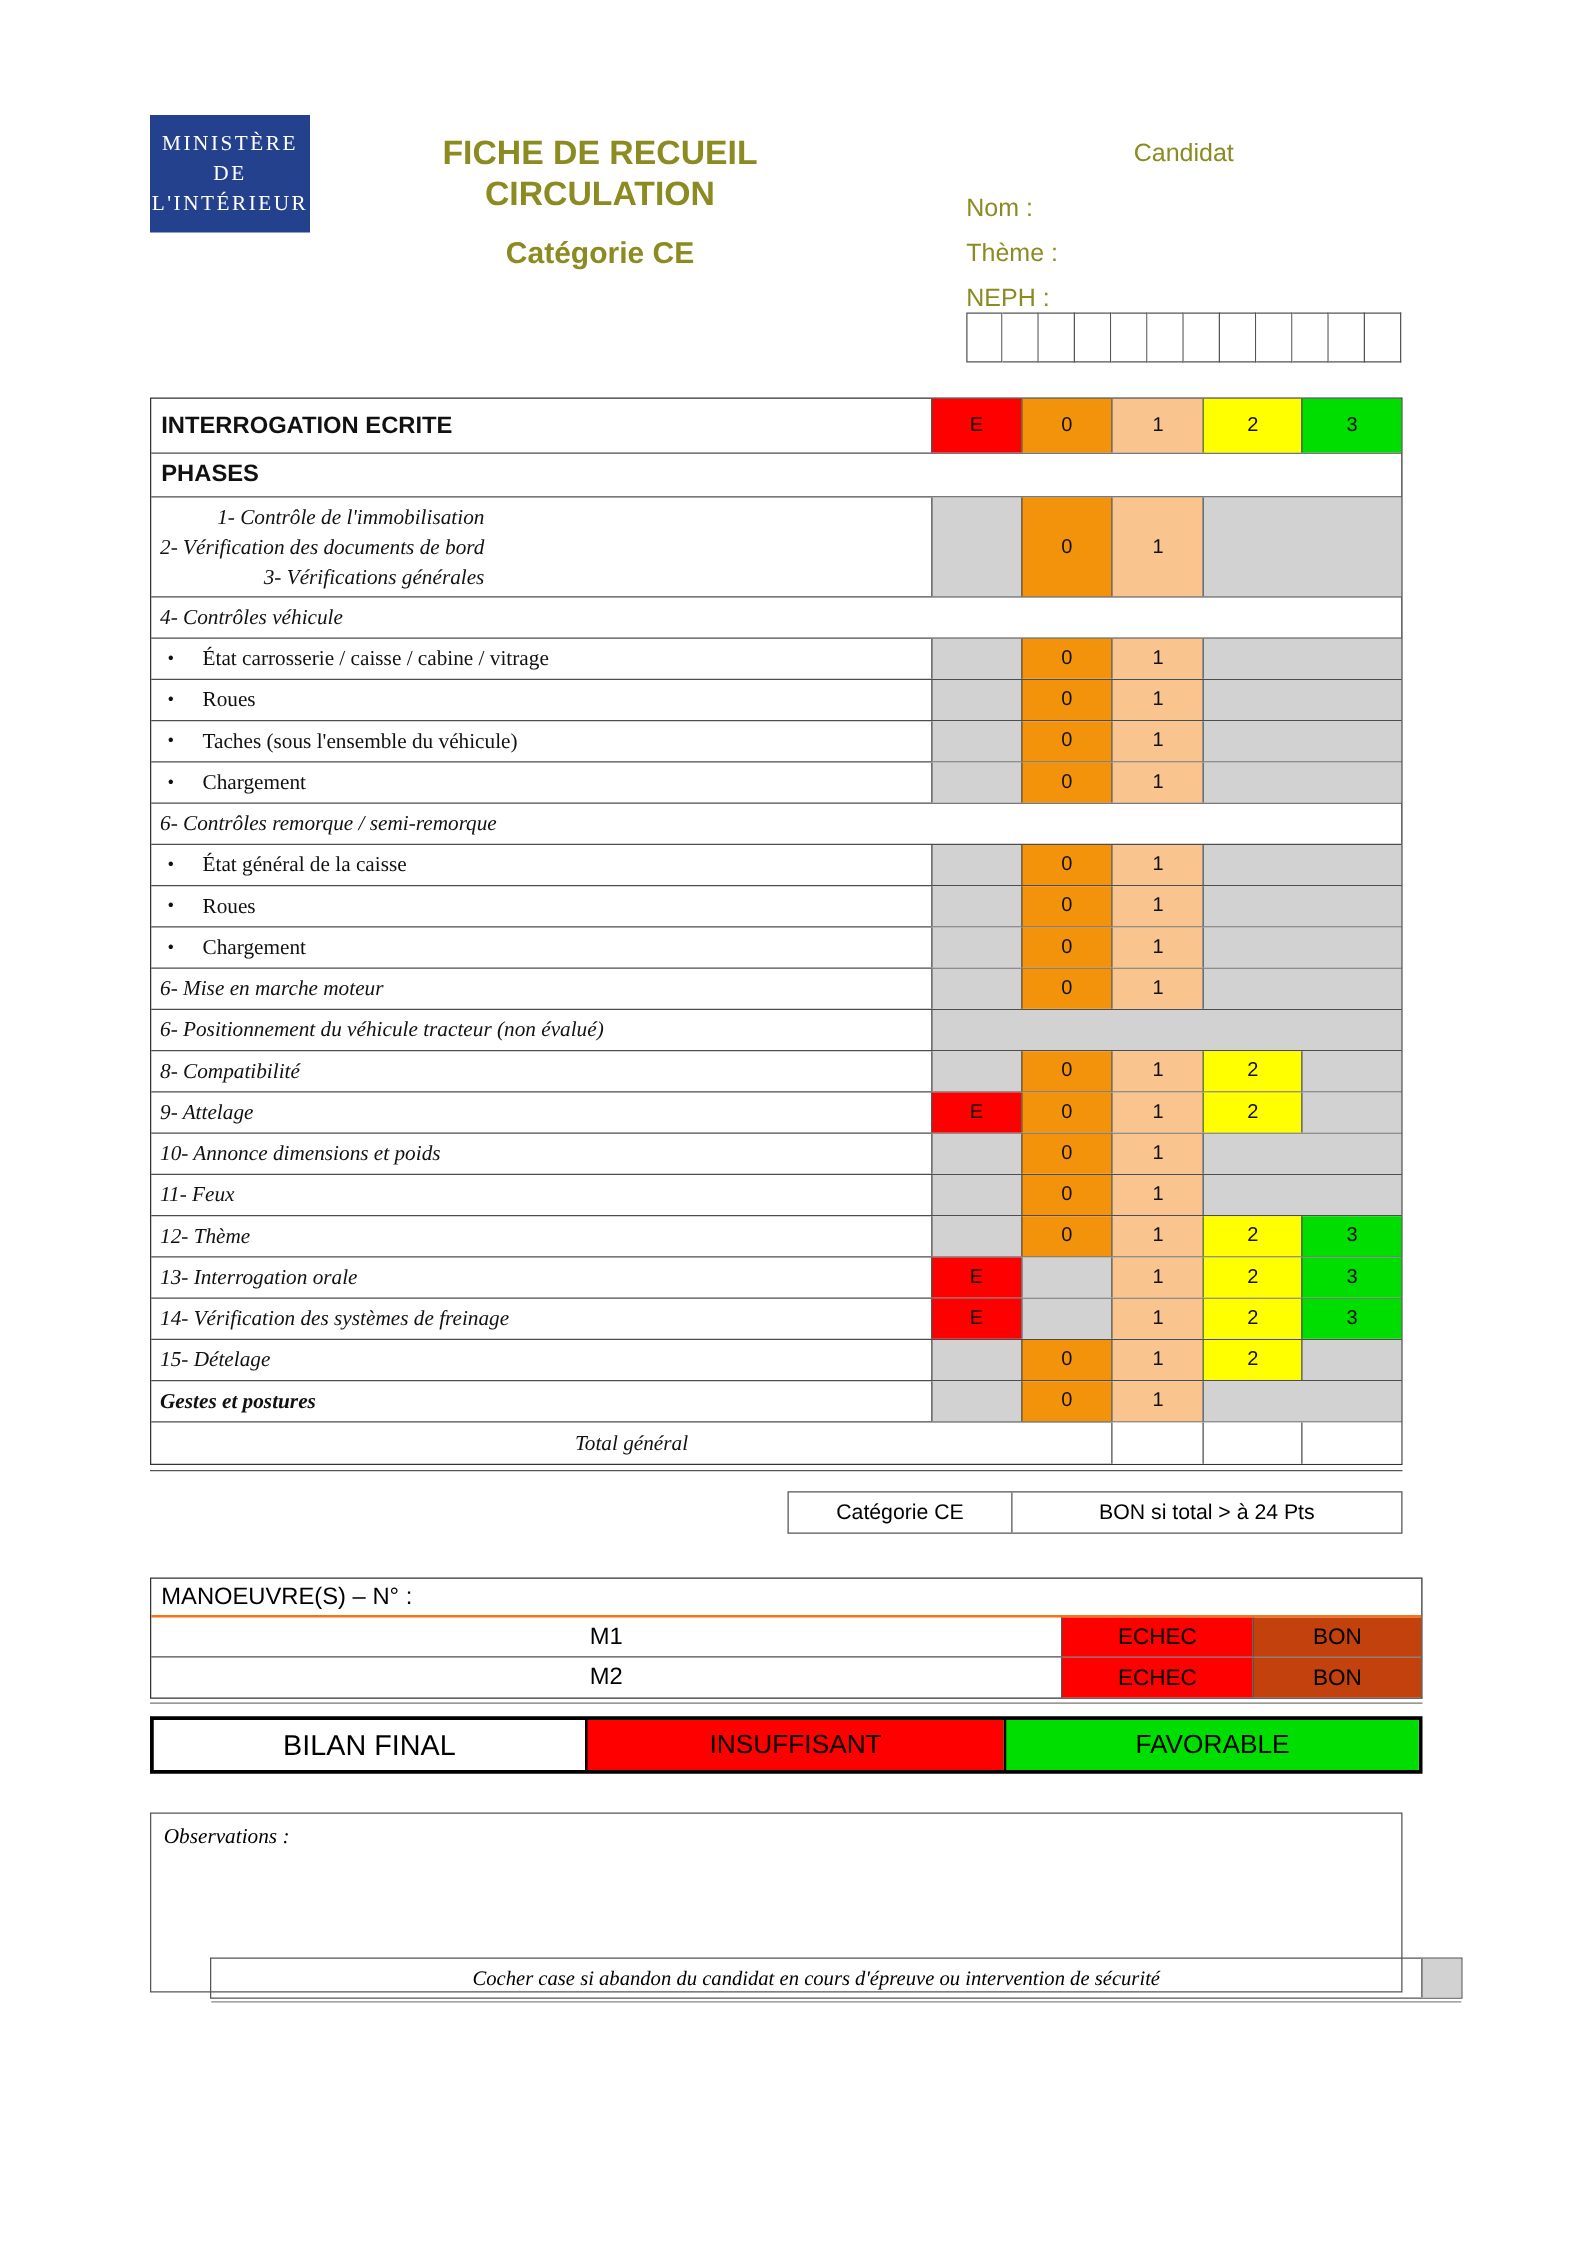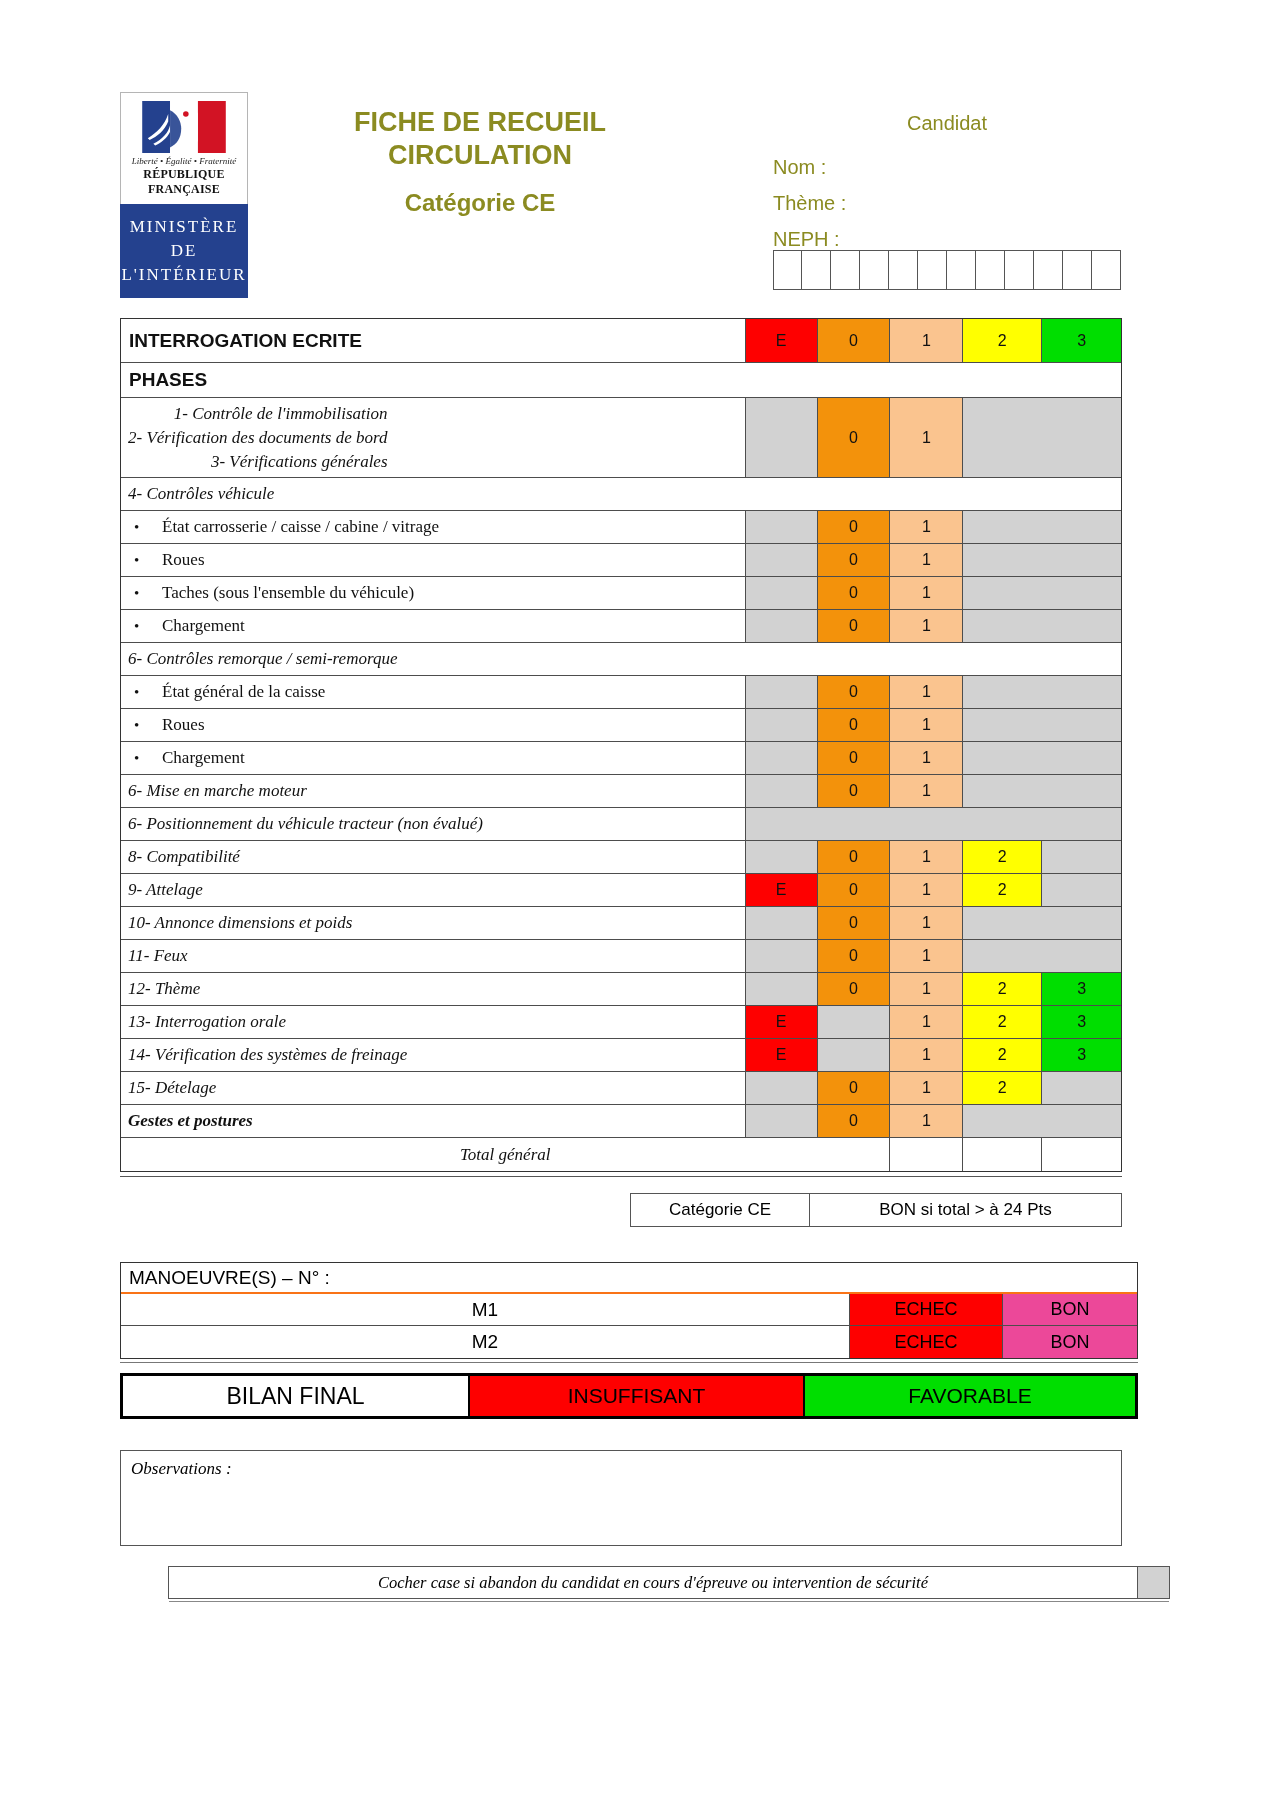--- a/index.html
+++ b/index.html
@@ -51,57 +51,43 @@
   .category-box .cb-right { flex:1; display:flex; align-items:center; justify-content:center; font-size:17px; }
 
   
   .manoeuvres { position:absolute; left:120px; top:1262px; width:1018px; border:1px solid #333; }
   .manoeuvres::after { content:""; position:absolute; left:-1px; right:-1px; bottom:-5px; border-bottom:1px solid #777; }
   .man-header { height:31px; border-bottom:2px solid #f97316; display:flex; align-items:center; font-size:19px; font-weight:normal; padding-left:8px; }
   .man-row { height:32px; display:flex; border-bottom:1px solid #4d4d4d; }
   .man-row:last-child { border-bottom:none; }
   .man-name { width:728px; display:flex; align-items:center; justify-content:center; font-size:19px; }
   .man-fail { width:153px; background:#fe0000; border-left:1px solid #4d4d4d; display:flex; align-items:center; justify-content:center; font-size:18px; }
-  .man-pass { flex:1; background:#ec4899; border-left:1px solid #4d4d4d; display:flex; align-items:center; justify-content:center; font-size:18px; }
+  .man-pass { flex:1; background:#c2410c; border-left:1px solid #4d4d4d; display:flex; align-items:center; justify-content:center; font-size:18px; }
 
   
   .bilan { position:absolute; left:120px; top:1373px; width:1018px; height:46px; border:3px solid #000; display:flex; }
   .bilan-label { width:345px; display:flex; align-items:center; justify-content:center; font-size:23px; }
   .bilan-fail { width:335px; background:#fe0000; border-left:2px solid #000; display:flex; align-items:center; justify-content:center; font-size:21px; }
   .bilan-pass { flex:1; background:#00de00; border-left:2px solid #000; display:flex; align-items:center; justify-content:center; font-size:21px; }
 
   
-  .observations { position:absolute; left:120px; top:1450px; width:1002px; height:96px; border:1px solid #555; padding:8px 10px; font-family:"Liberation Serif", serif; font-style:italic; font-size:17px; }
+  .observations { position:absolute; left:120px; top:1450px; width:1002px; height:144px; border:1px solid #555; padding:8px 10px; font-family:"Liberation Serif", serif; font-style:italic; font-size:17px; }
   .abandon-row { position:absolute; left:128px; top:1566px; width:1002px; height:33px; border:1px solid #555; display:flex;margin-left:40px; }
   .abandon-row::after { content:""; position:absolute; left:0; right:0; bottom:-4px; border-bottom:1px solid #888; }
   .abandon-text { flex:1; display:flex; align-items:center; justify-content:center; font-family:"Liberation Serif", serif; font-style:italic; font-size:16.5px; }
   .abandon-box { width:32px; background:#d2d2d2; border-left:1px solid #555; }
 
   .flag-svg { display:block; margin:0 auto; }
 </style>
 </head>
 <body>
 
 <div class="page">
 
   <div class="logo">
-    <div class="logo-top">
-      <svg class="flag-svg" width="84" height="52" viewBox="0 0 90 56">
-        <rect x="0" y="0" width="30" height="56" fill="#24418e"></rect>
-        <rect x="30" y="0" width="30" height="56" fill="#ffffff"></rect>
-        <rect x="60" y="0" width="30" height="56" fill="#d21324"></rect>
-        <path d="M6,40 C16,34 24,26 28,14 L28,22 C24,32 16,38 8,42 Z" fill="#ffffff"></path>
-        <path d="M12,46 C22,41 28,34 30,26 L30,33 C27,40 20,45 14,48 Z" fill="#ffffff"></path>
-        <path d="M30,10 C38,14 42,22 42,30 C42,40 37,47 30,50 Z" fill="#24418e" opacity="0.9"></path>
-        <path d="M60,12 C54,20 52,30 54,40 L60,44 Z" fill="#ffffff" opacity="0.85"></path>
-        <circle cx="47" cy="14" r="3" fill="#d21324"></circle>
-      </svg>
-      <div class="logo-motto">Liberté • Égalité • Fraternité</div>
-      <div class="logo-republic">RÉPUBLIQUE FRANÇAISE</div>
-    </div>
     <div class="logo-bottom">
       <div>MINISTÈRE</div>
       <div>DE</div>
       <div>L'INTÉRIEUR</div>
     </div>
   </div>
 
   <div class="title-block">
     <div class="title-line">FICHE DE RECUEIL</div>
     <div class="title-line">CIRCULATION</div>

